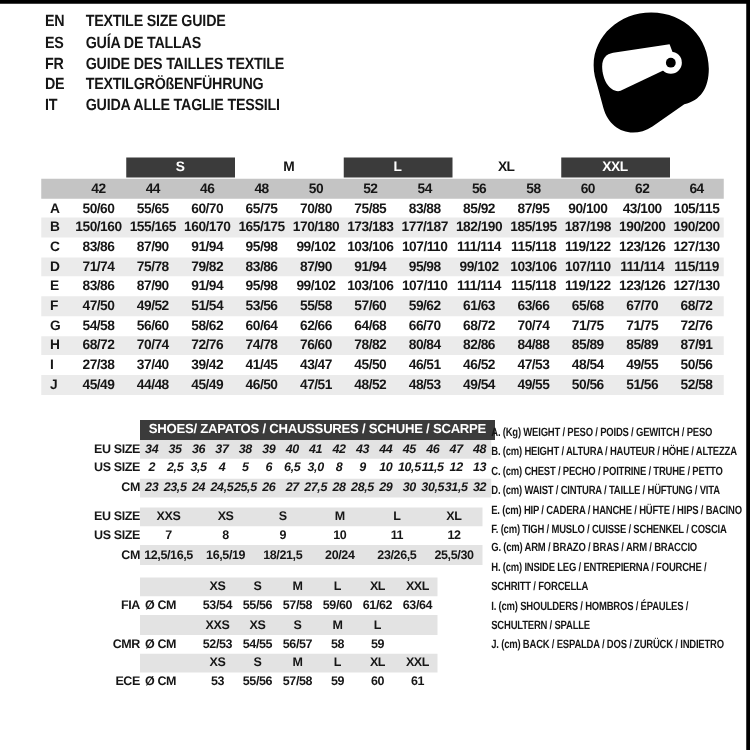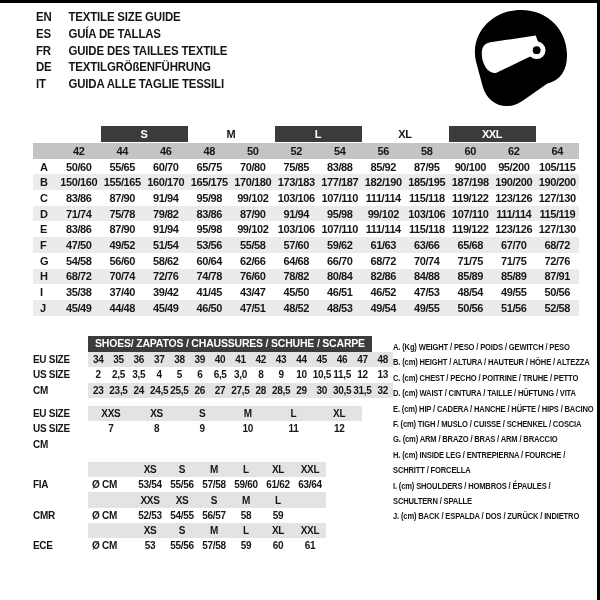--- a/index.html
+++ b/index.html
@@ -29,27 +29,27 @@
   .dark{background:var(--dark,#3b3b3b);color:#fff;}
   .num-row{background:var(--band,#c4c4c4);}
   .t-row.alt{background:var(--row-alt,#ebebeb);}
 
   
   .lower-left{position:absolute;left:33px;top:336px;width:360px;}
   .sub-table{margin-bottom:8px;}
   #gloves-table{margin-bottom:10px;}
   .s-row{display:flex;height:15.3px;align-items:center;font-size:10px;font-weight:bold;letter-spacing:-.3px;}
   .title-row{height:15.5px;margin-bottom:.5px;}
-  .s-label{width:55px;flex:none;white-space:nowrap;}
+  .s-label{width:79px;flex:none;white-space:nowrap;text-align:right;}
   .title-bar{background:var(--dark,#3b3b3b);color:#fff;padding:0 7px;font-size:10.5px;height:15.5px;line-height:15.5px;white-space:nowrap;letter-spacing:-.2px;}
   .s-band{display:flex;align-items:center;height:100%;}
   .s-band.shaded{background:var(--band-light,#e3e3e3);}
   .s-cell{flex:1;text-align:center;white-space:nowrap;}
   .s-unit{width:46px;flex:none;padding-left:4px;box-sizing:border-box;white-space:nowrap;}
-  .w-shoes{width:336px;}
+  .w-shoes{width:336px;font-style:italic;}
   .w-gloves{width:274px;}
   .w-helmet{width:238px;}
 
   
   .legend{position:absolute;left:393px;top:339px;width:256px;transform:scaleX(.79);transform-origin:0 0;
     font-size:9.6px;font-weight:bold;line-height:15.4px;letter-spacing:-.2px;}
   .legend-item{white-space:pre-line;}
 </style>
 </head>
 <body>
@@ -120,21 +120,21 @@
       <div class="t-cell">50/60</div>
       <div class="t-cell">55/65</div>
       <div class="t-cell">60/70</div>
       <div class="t-cell">65/75</div>
       <div class="t-cell">70/80</div>
       <div class="t-cell">75/85</div>
       <div class="t-cell">83/88</div>
       <div class="t-cell">85/92</div>
       <div class="t-cell">87/95</div>
       <div class="t-cell">90/100</div>
-      <div class="t-cell">95/200</div>
+      <div class="t-cell">43/100</div>
       <div class="t-cell">105/115</div>
     </div>
     <div class="t-row alt">
       <div class="t-label">B</div>
       <div class="t-cell">150/160</div>
       <div class="t-cell">155/165</div>
       <div class="t-cell">160/170</div>
       <div class="t-cell">165/175</div>
       <div class="t-cell">170/180</div>
       <div class="t-cell">173/183</div>
@@ -230,21 +230,21 @@
       <div class="t-cell">78/82</div>
       <div class="t-cell">80/84</div>
       <div class="t-cell">82/86</div>
       <div class="t-cell">84/88</div>
       <div class="t-cell">85/89</div>
       <div class="t-cell">85/89</div>
       <div class="t-cell">87/91</div>
     </div>
     <div class="t-row">
       <div class="t-label">I</div>
-      <div class="t-cell">35/38</div>
+      <div class="t-cell">27/38</div>
       <div class="t-cell">37/40</div>
       <div class="t-cell">39/42</div>
       <div class="t-cell">41/45</div>
       <div class="t-cell">43/47</div>
       <div class="t-cell">45/50</div>
       <div class="t-cell">46/51</div>
       <div class="t-cell">46/52</div>
       <div class="t-cell">47/53</div>
       <div class="t-cell">48/54</div>
       <div class="t-cell">49/55</div>
@@ -352,20 +352,28 @@
           <div class="s-cell">7</div>
           <div class="s-cell">8</div>
           <div class="s-cell">9</div>
           <div class="s-cell">10</div>
           <div class="s-cell">11</div>
           <div class="s-cell">12</div>
         </div>
       </div>
       <div class="s-row">
         <div class="s-label">CM</div>
+        <div class="s-band w-gloves shaded">
+          <div class="s-cell">12,5/16,5</div>
+          <div class="s-cell">16,5/19</div>
+          <div class="s-cell">18/21,5</div>
+          <div class="s-cell">20/24</div>
+          <div class="s-cell">23/26,5</div>
+          <div class="s-cell">25,5/30</div>
+        </div>
       </div>
     </div>
   <div class="sub-table" id="helmet-table">
       <div class="s-row">
         <div class="s-label"></div>
         <div class="s-band w-helmet shaded">
           <div class="s-unit"></div>
           <div class="s-cell">XS</div>
           <div class="s-cell">S</div>
           <div class="s-cell">M</div>

